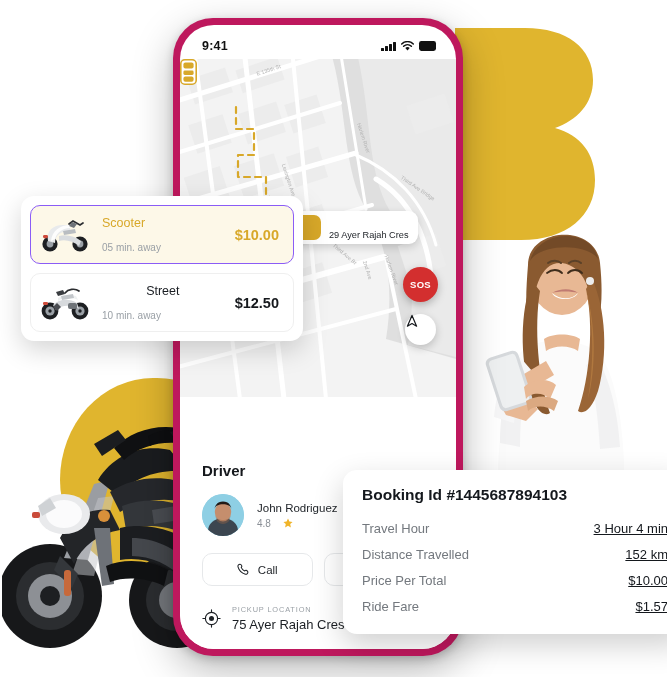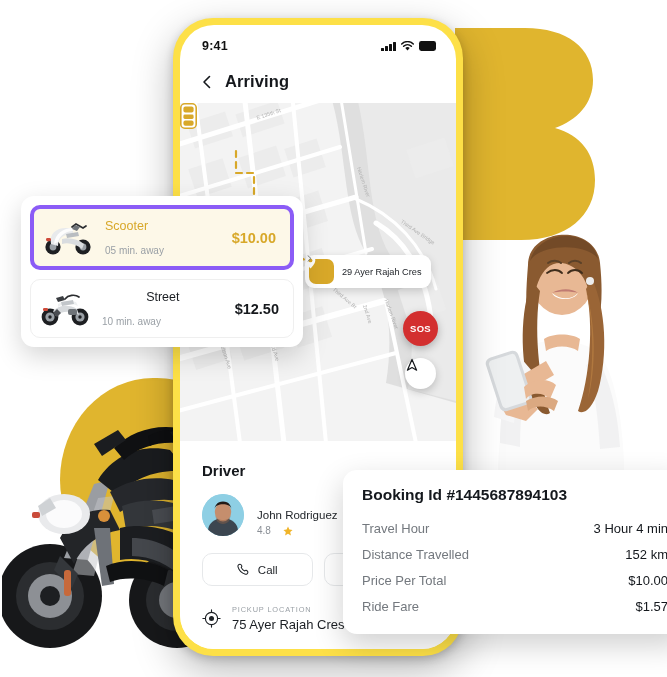--- a/index.html
+++ b/index.html
@@ -28,21 +28,21 @@
   
   .moto { position: absolute; left: 2px; top: 388px; width: 215px; height: 270px; z-index: 3; }
 
   
   .woman { position: absolute; left: 468px; top: 205px; width: 190px; height: 300px; z-index: 4; }
 
   
   .phone {
     position: absolute; left: 173px; top: 18px;
     width: 290px; height: 638px;
-    background: #fde047;
+    background: #be185d;
     border-radius: 40px;
     box-shadow: 0 14px 40px rgba(0,0,0,.28), 0 3px 10px rgba(0,0,0,.18);
     z-index: 5;
     padding: 7px;
   }
   .screen {
     position: relative; width: 100%; height: 100%;
     background: #ffffff; border-radius: 34px; overflow: hidden;
   }
   .statusbar {
@@ -62,22 +62,22 @@
   .navtitle { font-size: 16.5px; font-weight: 700; color: #15181c; letter-spacing: .1px; }
 
   
   .map { position: relative; width: 100%; height: 338px; background: #f2f2f2; overflow: hidden; }
   .map svg { position: absolute; inset: 0; }
   .maplabel { position: absolute; font-size: 5.4px; color: #b2b2b2; white-space: nowrap; font-family: "Liberation Sans", sans-serif; }
 
   .car-marker { position: absolute; left: 41px; top: 18px; width: 17px; height: 26px; z-index: 3; }
 
   .dest-pill {
-    position: absolute; left: 125px; top: 152px; z-index: 4;
-    display: flex; align-items: center; gap: 8px;
+    position: absolute; left: 112px; top: 152px; z-index: 4;
+    display: flex; align-items: flex-end; gap: 8px;
     background: #fff; border-radius: 9px; padding: 4px 9px 4px 4px;
     box-shadow: 0 3px 9px rgba(0,0,0,.17);
   }
   .pin-sq { width: 25px; height: 25px; border-radius: 7px; background: #D8A829;
             display: flex; align-items: center; justify-content: center; flex: none; }
   .dest-txt { font-size: 9.2px; color: #22262b; white-space: nowrap; }
   .pill-chev { width: 7px; height: 7px; margin-left: 1px; }
 
   .sos {
     position: absolute; right: 18px; top: 208px; z-index: 4;
@@ -93,21 +93,21 @@
     box-shadow: 0 3px 9px rgba(0,0,0,.2);
   }
 
   
   .sheet {
     position: absolute; left: 0; right: 0; bottom: 0; height: 206px;
     background: #fff; border-radius: 22px 22px 34px 34px;
     padding: 19px 22px 0; z-index: 6;
   }
   .sheet-title { font-size: 15px; font-weight: 700; color: #15181c; }
-  .driver-row { display: flex; align-items: flex-end; gap: 13px; margin-top: 15px; }
+  .driver-row { display: flex; align-items: center; gap: 13px; margin-top: 15px; }
   .avatar { width: 42px; height: 42px; border-radius: 50%; overflow: hidden;
             background: #8ecfe4; flex: none; position: relative; }
   .dname { font-size: 11.5px; color: #23272c; font-weight: 400; }
   .drating { display: flex; align-items: center; gap: 12px; margin-top: 4px; }
   .dscore { font-size: 10px; color: #8a8f96; }
   .btn-row { display: flex; gap: 11px; margin-top: 17px; }
   .pillbtn {
     flex: 1; height: 33px; border: 1px solid #e6e8ea; border-radius: 10px;
     background: #fff; display: flex; align-items: center; justify-content: center;
     gap: 8px; font-size: 11.5px; color: #1d2126;
@@ -119,42 +119,42 @@
   
   .vehicles {
     position: absolute; left: 21px; top: 196px; width: 282px; z-index: 7;
     background: #fff; border-radius: 13px; padding: 9px;
     box-shadow: 0 9px 26px rgba(0,0,0,.17);
   }
   .vrow {
     display: flex; align-items: center; gap: 11px;
     border-radius: 10px; padding: 10px 14px 10px 8px;
   }
-  .vrow.sel { background: #FDF8E8; border: 4px solid #8b5cf6; }
+  .vrow.sel { background: #FDF8E8; border: 1px solid #8b5cf6; }
   .vrow.plain { border: 1px solid #efefef; margin-top: 9px; }
   .vinfo { flex: 1; min-width: 0; }
   .vname { font-size: 12.5px; }
   .vname.gold { color: #D8A829; }
   .vname.dark { color: #191d22; text-align: center; }
   .veta { font-size: 10px; color: #9aa0a6; margin-top: 12px; }
   .vprice { font-size: 14.5px; font-weight: 700; }
   .vprice.gold { color: #D8A829; }
   .vprice.dark { color: #15181c; }
   .vthumb { width: 52px; height: 36px; flex: none; }
 
   
   .booking {
     position: absolute; left: 343px; top: 470px; width: 344px; z-index: 9;
     background: #fff; border-radius: 14px; padding: 16px 19px 15px;
     box-shadow: 0 11px 30px rgba(0,0,0,.19);
   }
   .bk-title { font-size: 15.5px; font-weight: 700; color: #14181d; margin-bottom: 11px; }
   .bk-row { display: flex; justify-content: space-between; align-items: baseline; padding: 5.5px 0; }
   .bk-k { font-size: 13px; color: #73787e; }
-  .bk-v { font-size: 13px; color: #14181d; font-weight: 400; }
+  .bk-v { font-size: 13px; color: #14181d; font-weight: 400; text-decoration: underline; }
 </style>
 </head>
 <body>
 
 <div class="stage">
 
   <svg class="yellow-b" viewBox="0 0 140 212">
     <path d="M0 0 H70 C112 0 138 20 138 52 C138 76 122 92 100 100 C126 107 140 126 140 152 C140 188 112 212 66 212 H0 Z" fill="#E0B52E"></path>
   </svg>
 
@@ -208,26 +208,20 @@
             </span>
           <svg width="13" height="10" viewBox="0 0 13 10">
             <path d="M6.5 9.4 L4.3 6.9 C5.5 5.8 7.5 5.8 8.7 6.9 Z" fill="#111"></path>
             <path d="M2.6 5.2 C4.8 3.1 8.2 3.1 10.4 5.2" stroke="#111" stroke-width="1.5" fill="none" stroke-linecap="round"></path>
             <path d="M0.7 3 C4 -0.2 9 -0.2 12.3 3" stroke="#111" stroke-width="1.5" fill="none" stroke-linecap="round"></path>
           </svg>
           <span class="batt"></span>
         </div>
       </div>
 
-      <div class="navbar">
-        <svg class="chev-back" viewBox="0 0 14 14">
-          <path d="M9.5 1.5 L4 7 L9.5 12.5" stroke="#15181c" stroke-width="1.6" fill="none" stroke-linecap="round" stroke-linejoin="round"></path>
-        </svg>
-        <span class="navtitle">Arriving</span>
-      </div>
 
       <div class="map">
         <svg viewBox="0 0 276 338" width="276" height="338">
           <rect width="276" height="338" fill="#f3f3f3"></rect>
 
           <path d="M150 -10 C168 50 162 110 186 150 C208 186 214 230 206 280 L276 300 L276 -10 Z" fill="#dfdfdf"></path>
           <path d="M176 -10 C192 54 186 112 210 152 C232 190 236 238 228 286 L276 298 L276 -10 Z" fill="#eaeaea"></path>
 
           <g fill="#ececec">
             <rect x="10" y="14" width="40" height="26" transform="rotate(-18 30 27)"></rect>

